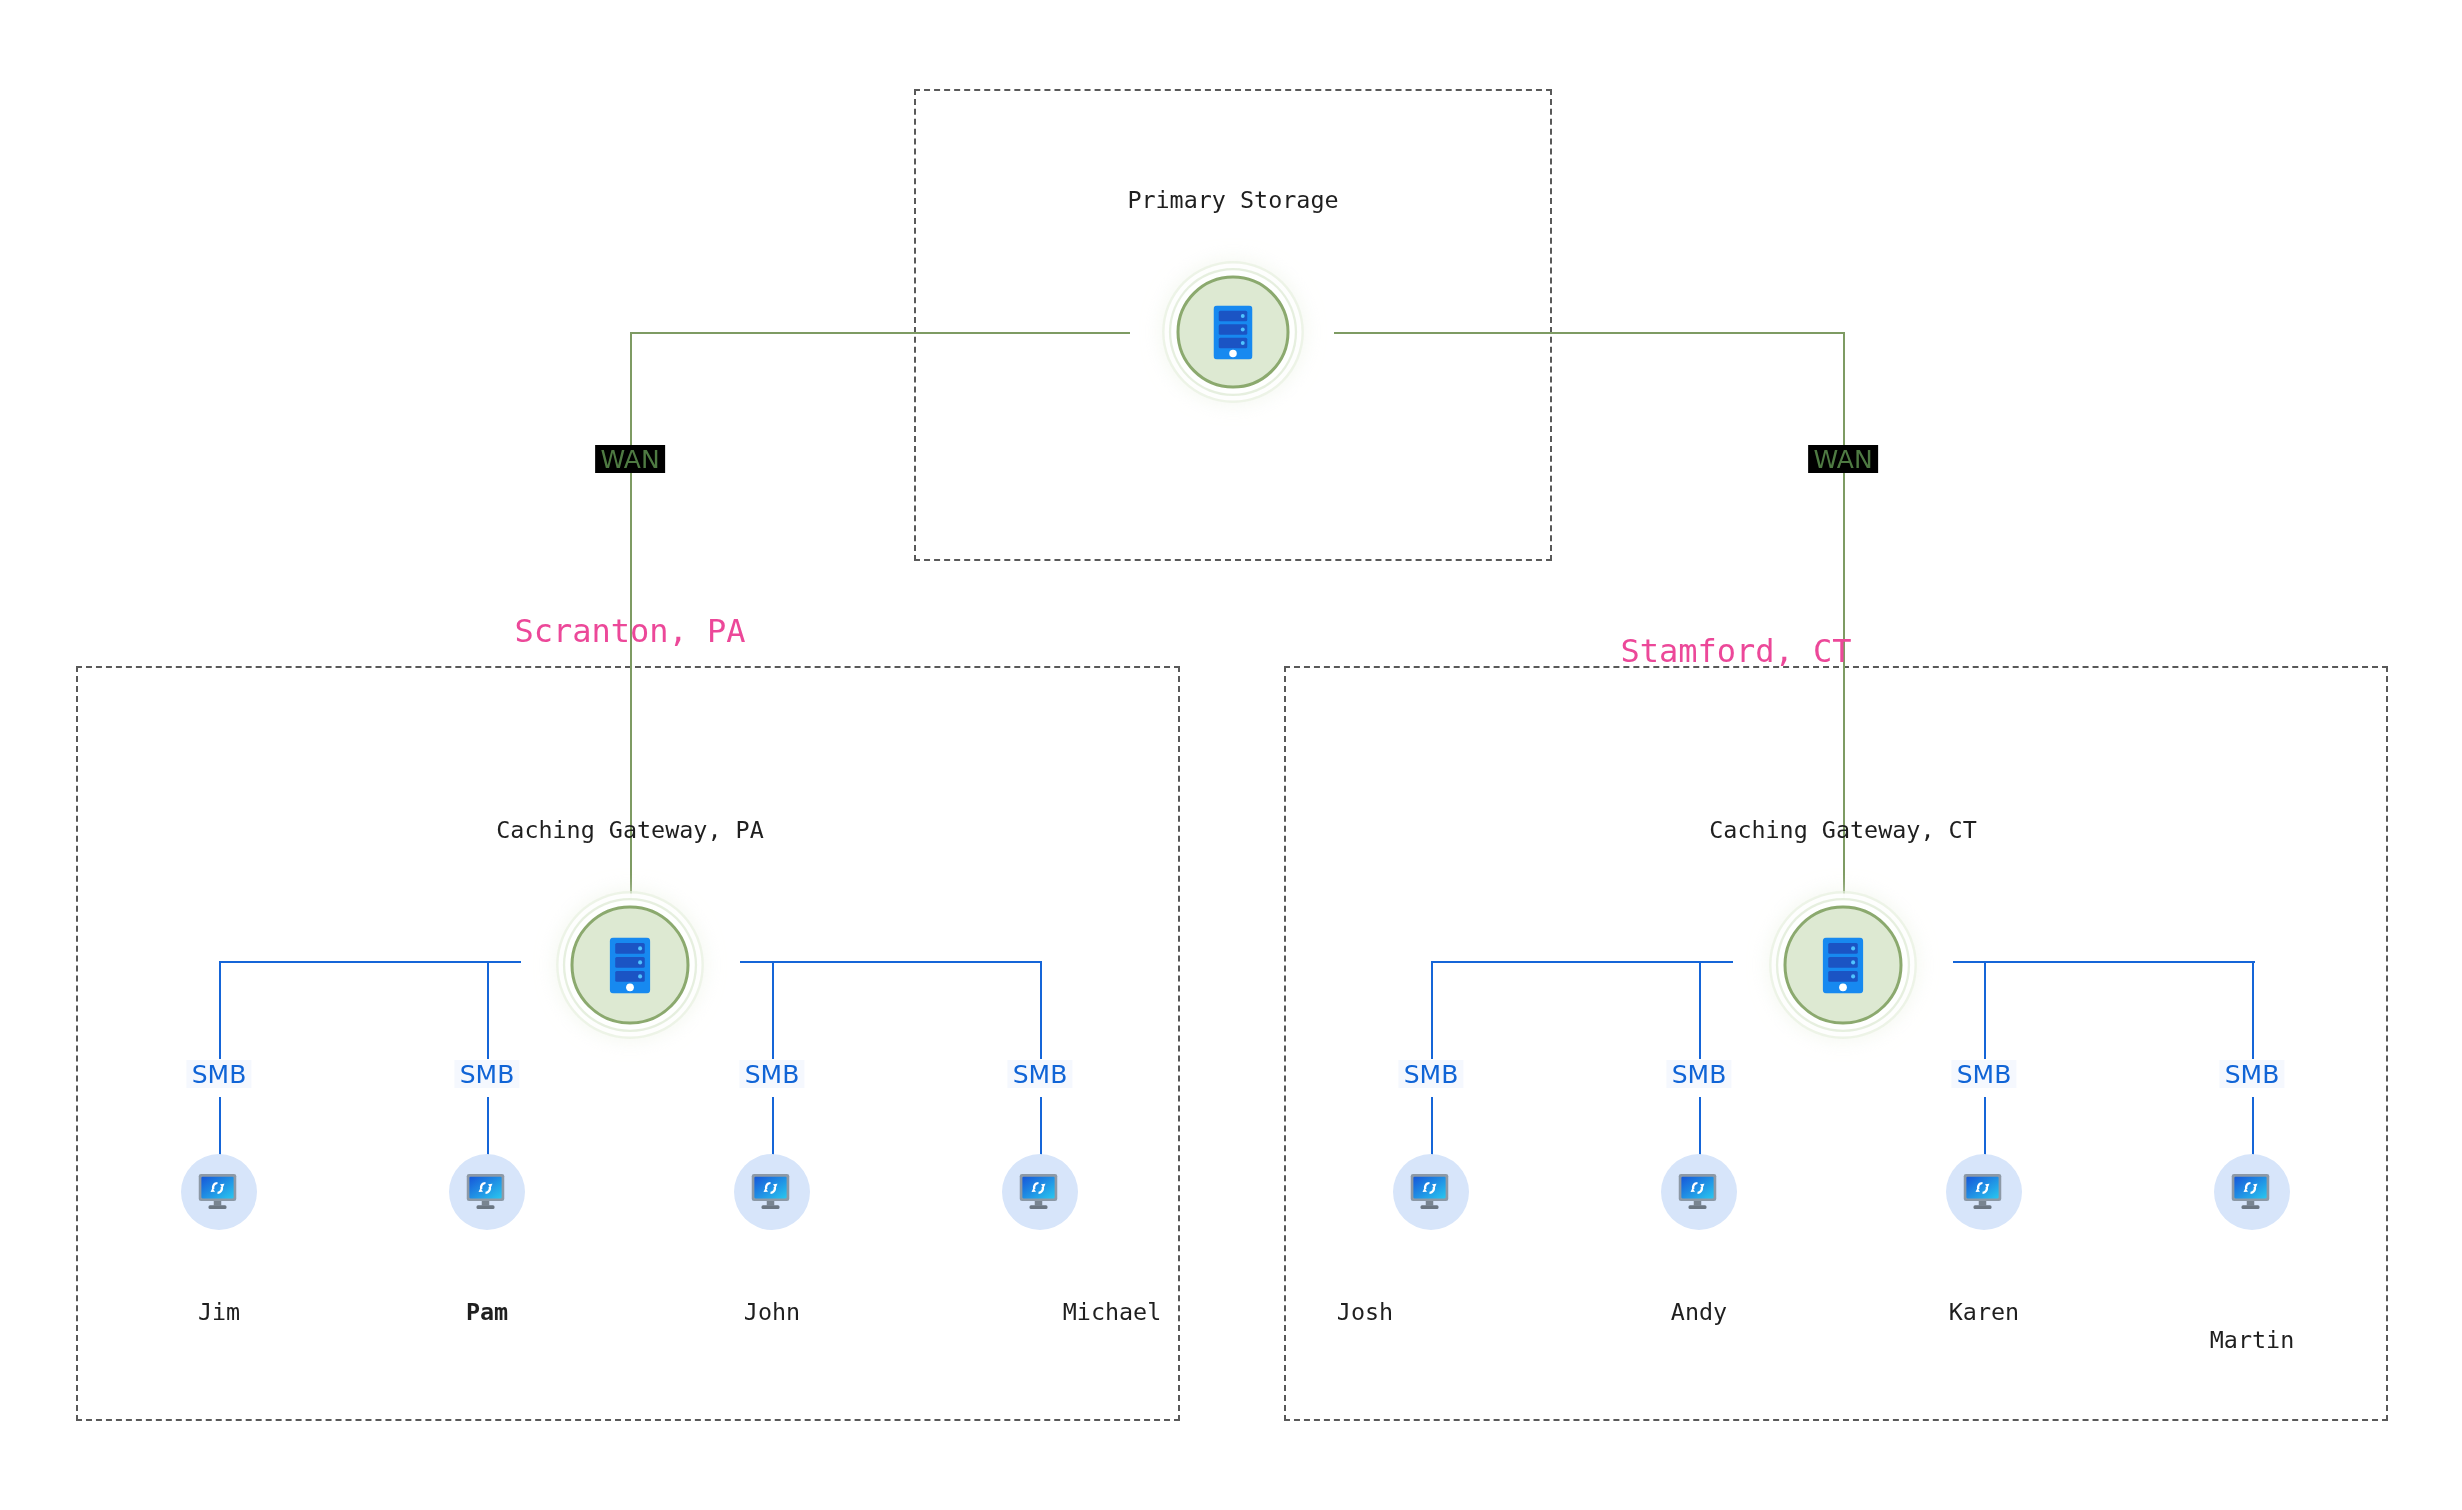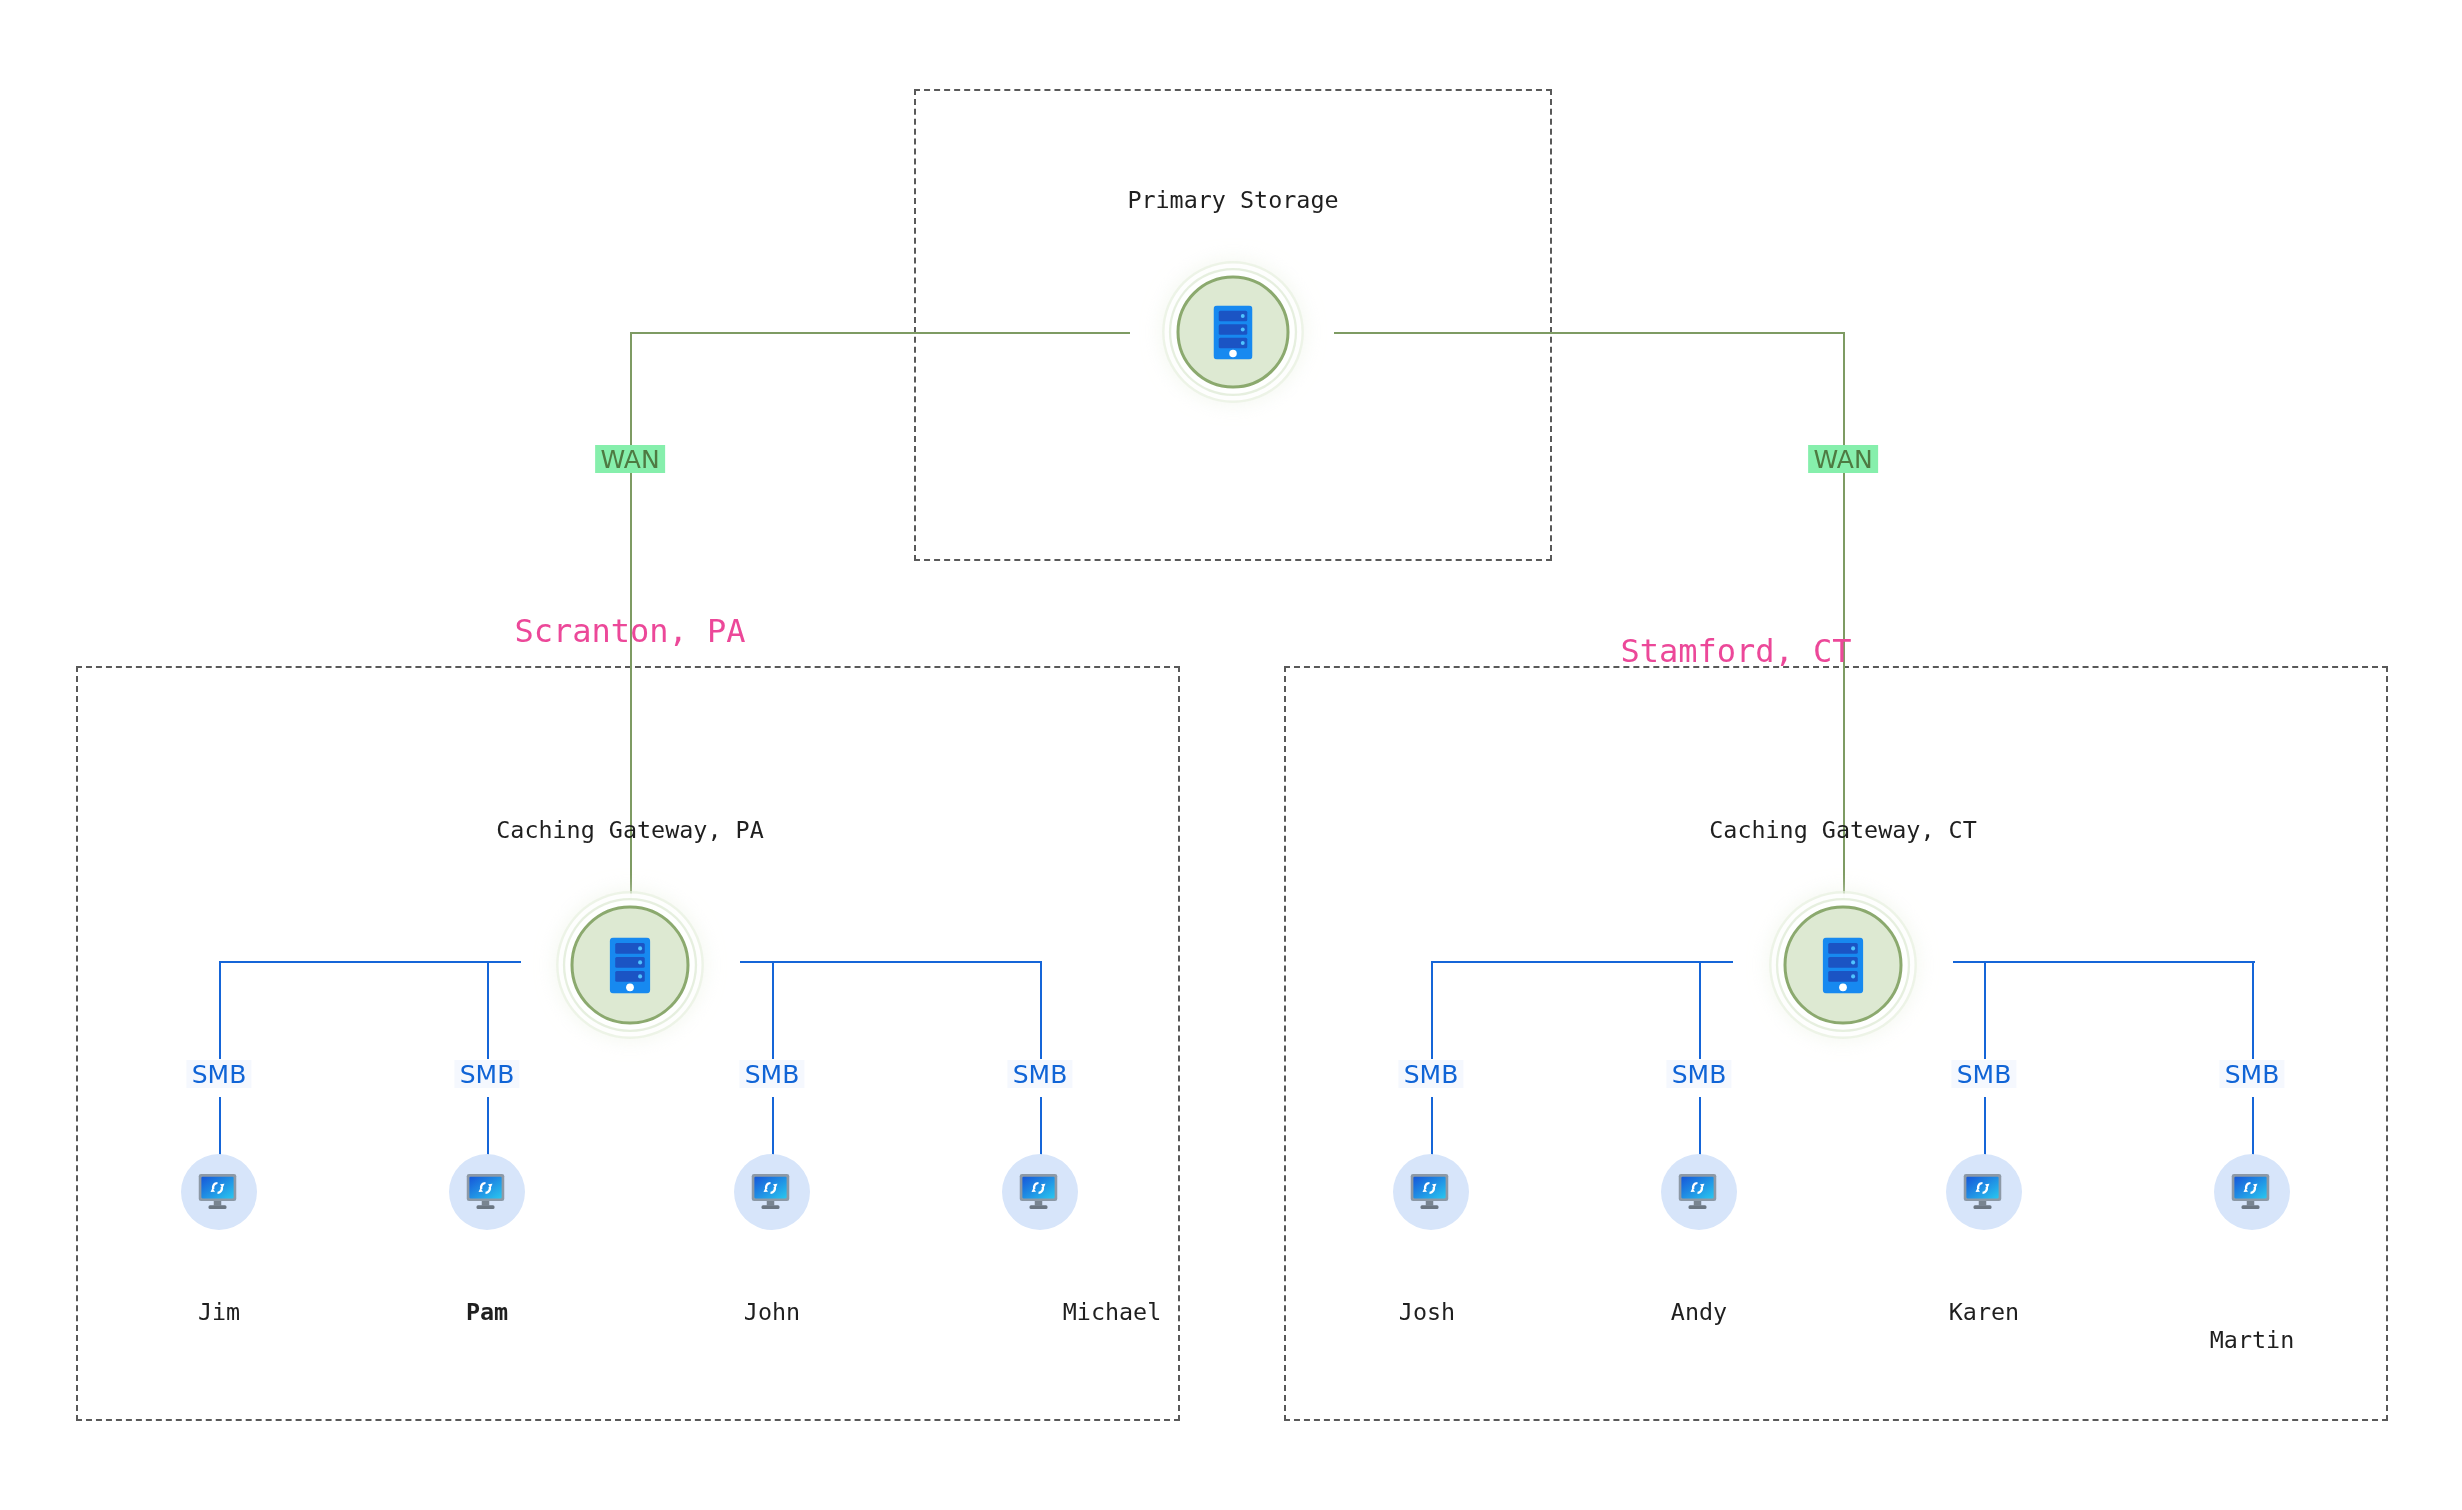--- a/index.html
+++ b/index.html
@@ -67,21 +67,21 @@
     font-family: "DejaVu Sans", "Liberation Sans", sans-serif;
     font-size: 25px;
     font-weight: 400;
     white-space: nowrap;
     transform: translate(-50%, -50%);
     padding: 1.5px 5.3px;
     line-height: 1;
   }
   .link-label.wan {
     color: #4e7a42;
-    background: #86efac;
+    background: #000000;
   }
   .link-label.smb {
     color: #1064d6;
     background: #f5f8fe;
   }
 
   
   .server-node {
     position: absolute;
     transform: translate(-50%, -50%);
@@ -344,21 +344,21 @@
         <rect x="4.5" y="4.5" width="43" height="29" rx="1.5" fill="url(#scr5)"></rect>
         <rect x="21" y="37" width="10" height="6" fill="#788490"></rect>
         <rect x="14" y="42.5" width="24" height="5" rx="2" fill="#6b7682"></rect>
         <path d="M26 11.5a7.5 7.5 0 0 0-6.8 10.6l2.7-1.6a4.6 4.6 0 0 1 4.1-6.1z" fill="#ffffff"></path>
         <path d="M19.2 19.5l-2.5 5.6 6-0.6z" fill="#ffffff"></path>
         <path d="M26 27.5a7.5 7.5 0 0 0 6.8-10.6l-2.7 1.6a4.6 4.6 0 0 1-4.1 6.1z" fill="#ffffff"></path>
         <path d="M32.8 19.5l2.5-5.6-6 0.6z" fill="#ffffff"></path>
       </svg>
     </span>
   </div>
-  <div class="client-label" style="left:1427px; top:1298px;">Josh</div>
+  <div class="client-label" style="left:1365px; top:1298px;">Josh</div>
 
   <div class="client-node" style="left:1699px; top:1192px; width:76px; height:76px;">
     <span>
       <svg class="svg-icon" width="42" height="38" viewBox="0 0 56 50" xmlns="http://www.w3.org/2000/svg">
         <defs>
             <linearGradient id="scr6" x1="0" y1="0" x2="1" y2="1">
           <stop offset="0%" stop-color="#1657d9"></stop>
               <stop offset="100%" stop-color="#29c6ef"></stop>
         </linearGradient>
           </defs>

